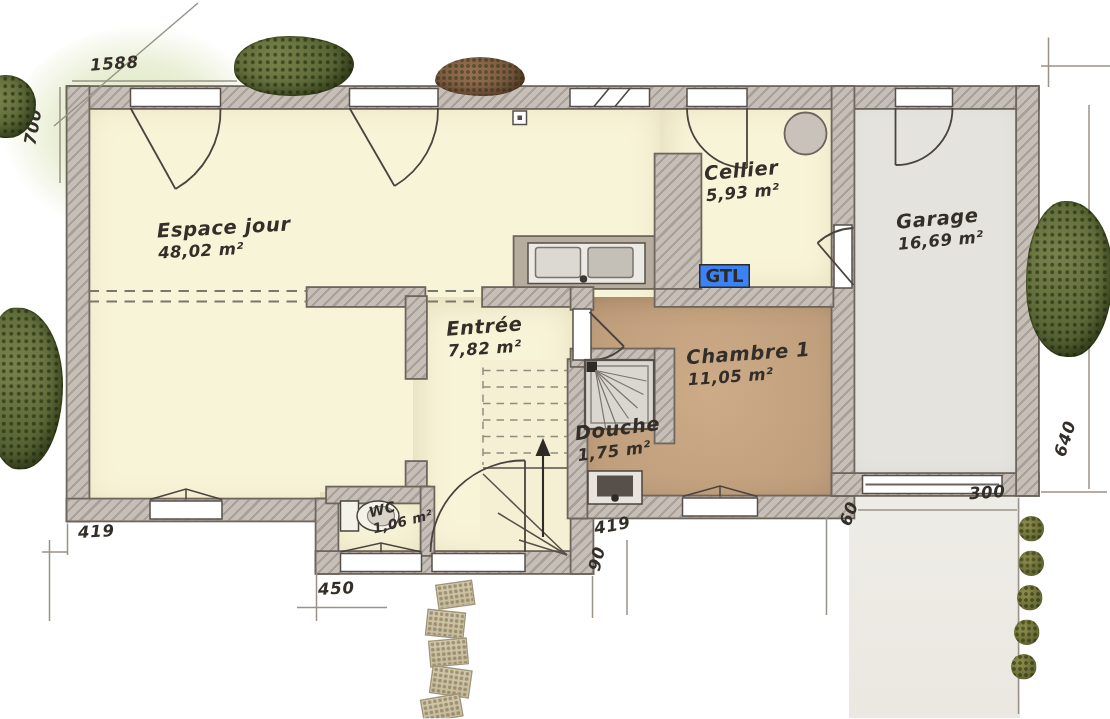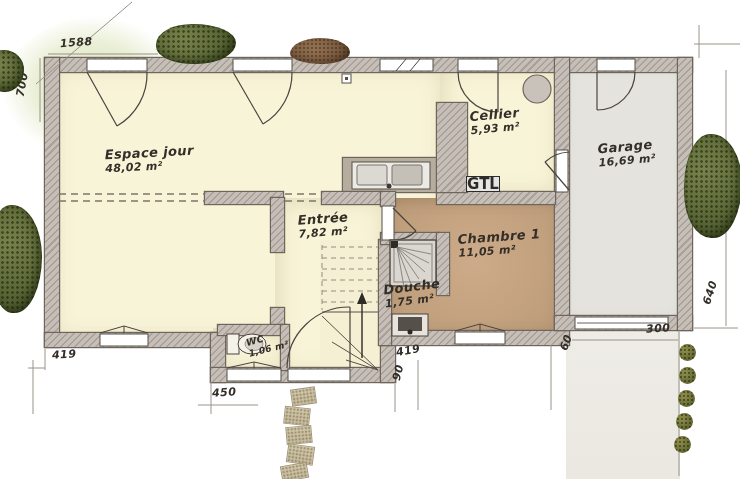--- a/index.html
+++ b/index.html
@@ -19,22 +19,22 @@
         box-shadow:0 0 0 1.2px #6e655d;}
   .counter{position:absolute;background:#b6ad9f;box-shadow:0 0 0 1.2px #6e655d;}
   
   .rlabel{position:absolute;color:#332e28;font-style:italic;line-height:1.12;white-space:nowrap;}
   .rname{font-size:13px;font-weight:600;letter-spacing:.4px;}
   .rarea{font-size:11px;font-weight:600;letter-spacing:.3px;}
   .rlabel.small .rname{font-size:9.5px;}
   .rlabel.small .rarea{font-size:9px;}
   .dim{position:absolute;color:#332e28;font-style:italic;font-size:11px;font-weight:600;
        letter-spacing:.5px;white-space:nowrap;}
-  .gtl{position:absolute;left:466px;top:176px;width:32px;height:14px;background:#e5e5e5;
-       border:1.6px solid #2e2a26;font-size:15px;font-weight:700;color:#2e2a26;
+  .gtl{position:absolute;left:466px;top:176px;width:32px;height:14px;background:#3b82f6;
+       border:1.6px solid #2e2a26;font-size:12px;font-weight:700;color:#2e2a26;
        display:flex;align-items:center;justify-content:center;font-style:normal;}
   
   .tree{position:absolute;border-radius:46% 54% 50% 48%/52% 48% 55% 45%;
         background-image:radial-gradient(rgba(22,32,8,.55) 1px,transparent 1.6px),
           radial-gradient(circle at 35% 35%,#77814b,#5c6937 60%,#47522b);
         background-size:5px 5px,100% 100%;
         box-shadow:inset -4px -4px 9px rgba(25,35,10,.55),inset 0 0 0 1px rgba(35,45,15,.35);}
   .bush-red{position:absolute;border-radius:50% 50% 46% 54%/60% 55% 45% 40%;
         background-image:radial-gradient(rgba(40,55,15,.5) 1px,transparent 1.6px),
           radial-gradient(circle at 40% 40%,#977052,#7d5a43 65%,#64472f);

